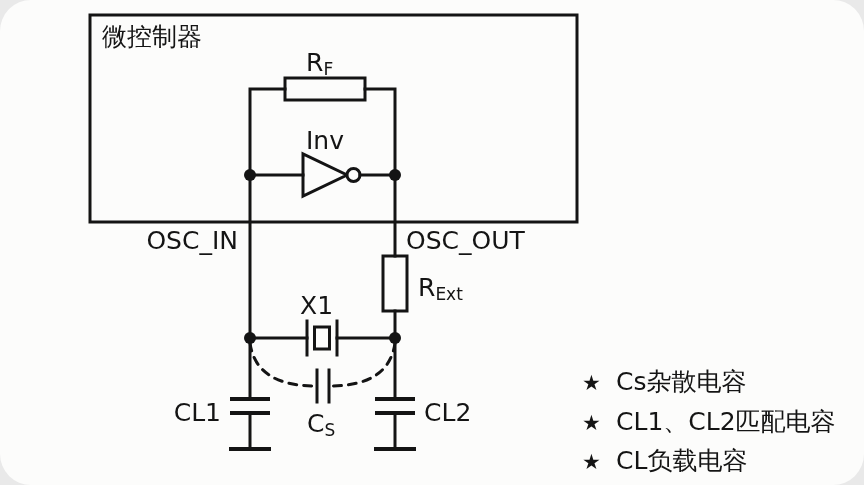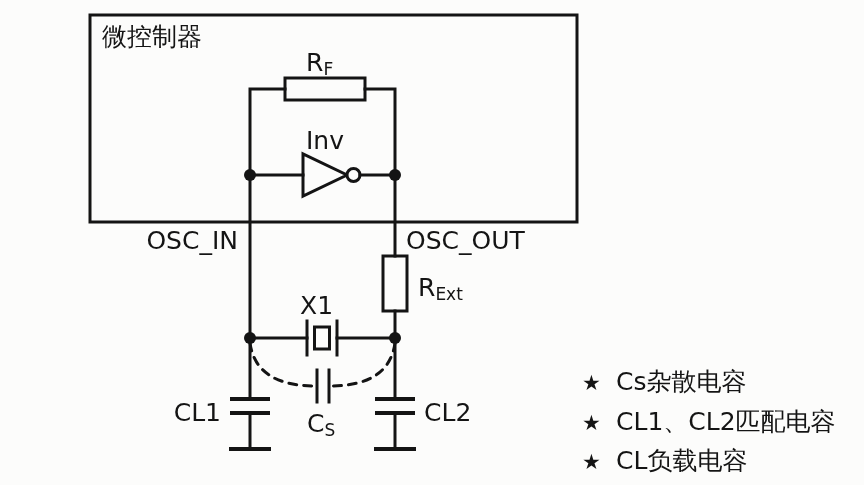--- a/index.html
+++ b/index.html
@@ -1,17 +1,17 @@
 <!DOCTYPE html>
 <html><head>
 <meta charset="utf-8">
 <style>
   html,body{margin:0;padding:0;}
   body{background:#e9e9e9;font-family:"DejaVu Sans","Liberation Sans",sans-serif;}
-  .stage{width:864px;height:485px;background:#fcfcfb;position:relative;overflow:hidden;}
+  .stage{width:864px;height:485px;background:#fcfcfb;position:relative;overflow:hidden;border-radius:31px;}
   svg{display:block;}
   .wire{stroke:#141414;stroke-width:3;fill:none;stroke-linecap:square;}
   .plate{stroke:#141414;stroke-width:4;fill:none;stroke-linecap:butt;}
   .dashed{stroke:#141414;stroke-width:3;fill:none;stroke-dasharray:8 7;stroke-linecap:round;}
   .node{fill:#141414;stroke:none;}
   .outline{fill:none;stroke:#141414;stroke-width:3;}
   .bubble{fill:#fcfcfb;stroke:#141414;stroke-width:3;}
   text{fill:#141414;}
   .lbl{font-size:25px;}
   .sub{font-size:17px;}

